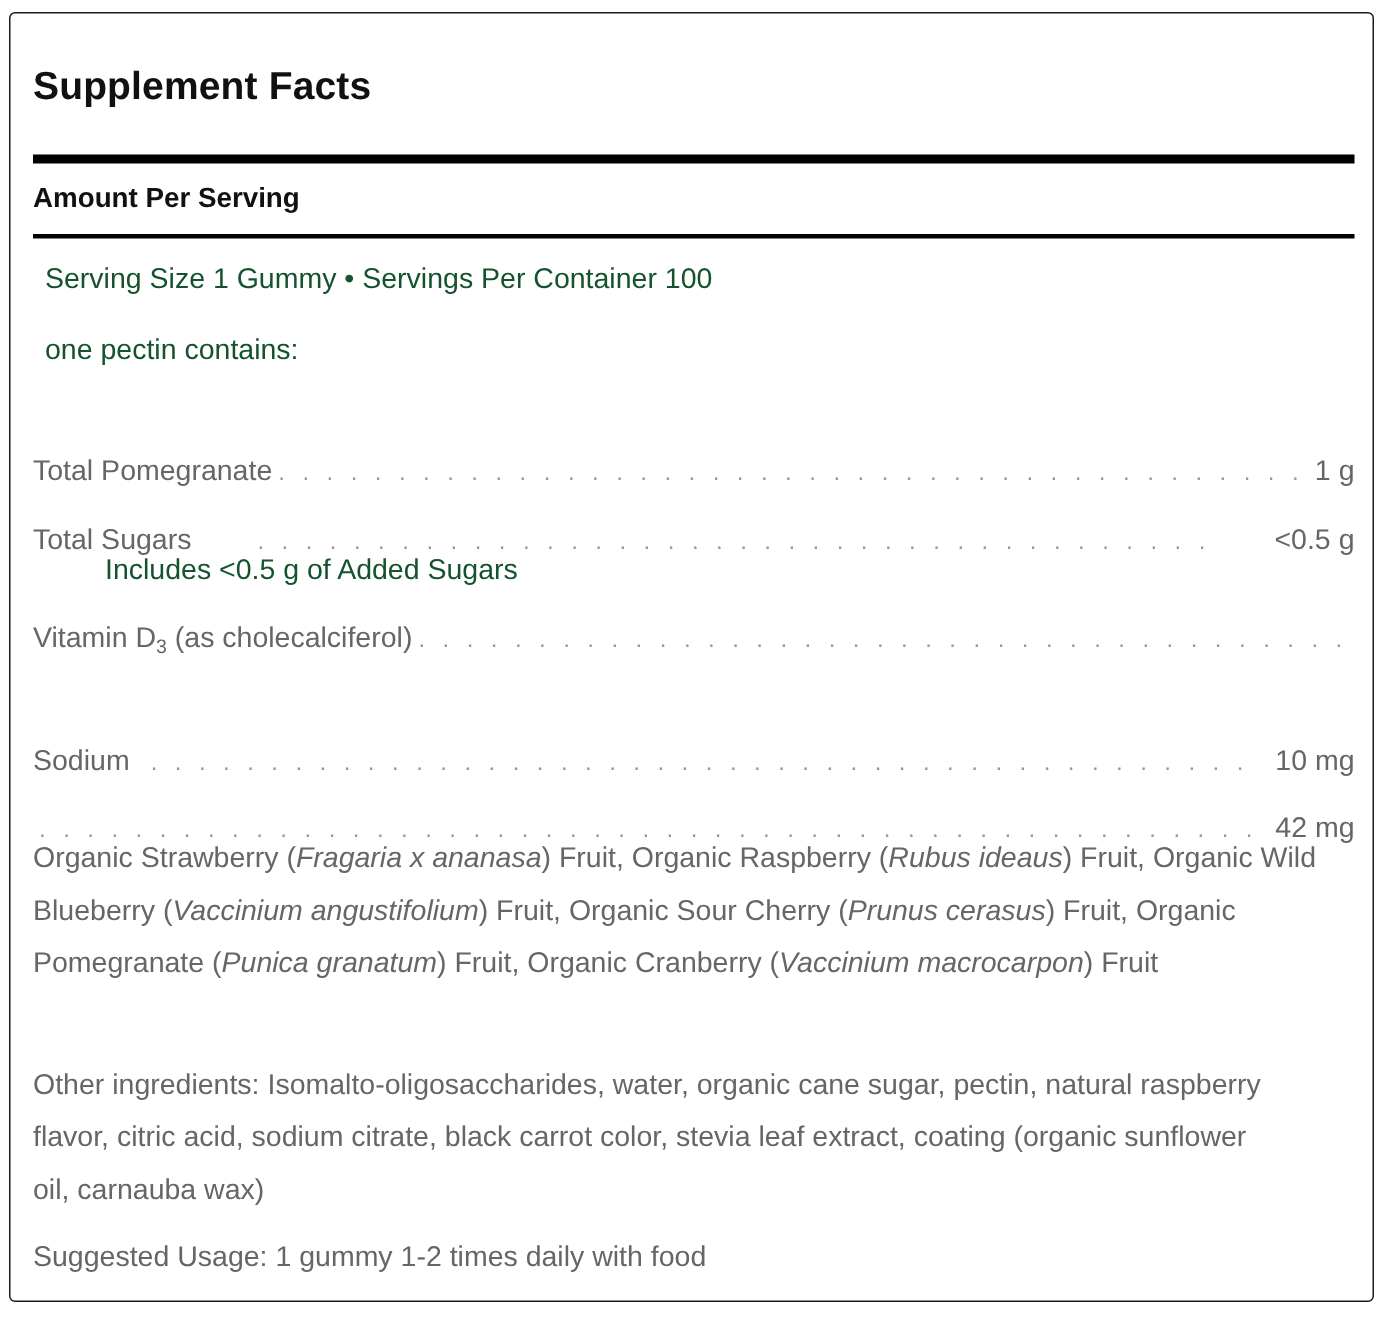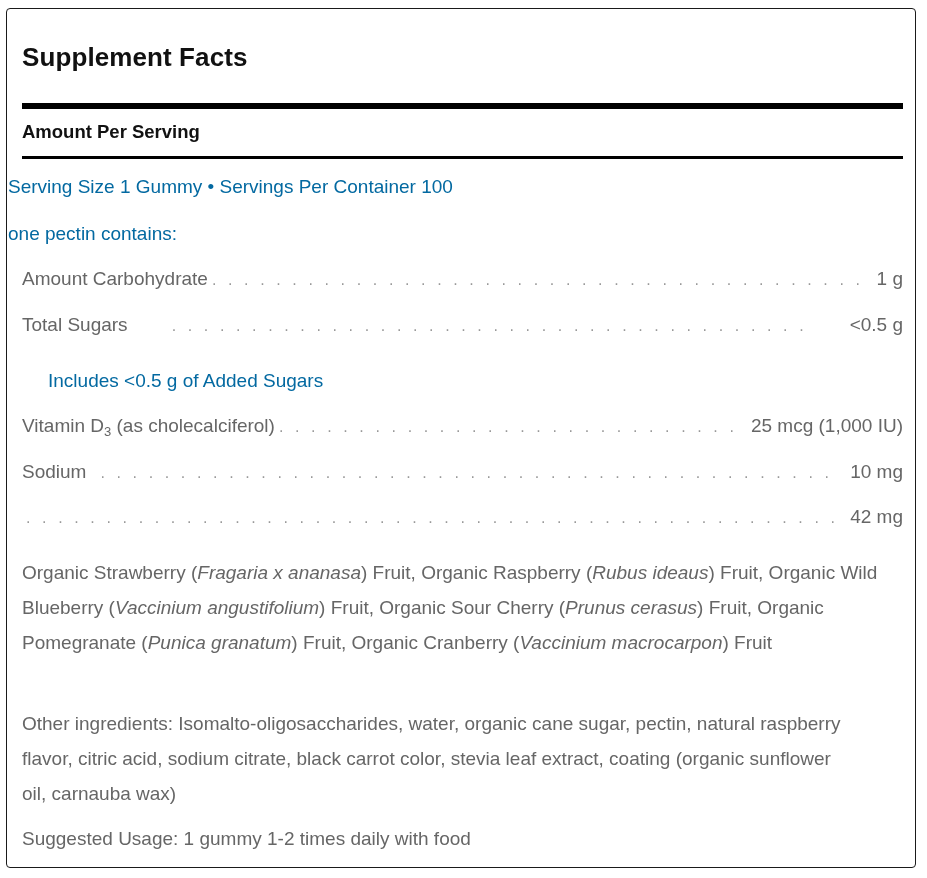--- a/index.html
+++ b/index.html
@@ -11,71 +11,70 @@
   .title {
     position: absolute; left: 22px; top: 42px; margin: 0;
     font-size: 26px; font-weight: bold; color: #111; letter-spacing: 0.1px;
   }
   .rule-thick { position: absolute; left: 22px; top: 103px; width: 881px; height: 6px; background: #000; }
   .aps {
     position: absolute; left: 22px; top: 121px; font-size: 18.5px; font-weight: bold; color: #111;
   }
   .rule-thin { position: absolute; left: 22px; top: 156px; width: 881px; height: 3px; background: #000; }
   .line {
-    position: absolute; left: 8px; width: 881px; font-size: 19px; color: #0369a1; white-space: nowrap;
+    position: absolute; left: 30px; width: 881px; font-size: 19px; color: #14532d; white-space: nowrap;
   }
   .row {
     position: absolute; left: 22px; width: 881px; font-size: 19px; color: #666;
     display: flex; align-items: baseline; white-space: nowrap;
   }
   .row .lbl { flex: 0 0 auto; }
   .row .dots {
     flex: 1 1 auto; overflow: hidden; margin: 0 4px; color: #999; letter-spacing: 3.6px; font-size: 16px;
   }
   .row .dots::before {
     content: ". . . . . . . . . . . . . . . . . . . . . . . . . . . . . . . . . . . . . . . . . . . . . . . . . . . . . . . . . . . . . . . . . . . . . . . . . . . . . . . . . . . . . . . . . . . . . . . . . . . . . . . . . . . . . . . . . . . . . . . . . . . . . . . . . . . . . . . . . . . .";
   }
-  .row .val { flex: 0 0 auto; }
+  .row .val { flex: 0 0 auto; margin-top: 36px; }
   sub { font-size: 13px; vertical-align: -4px; line-height: 0; }
   .para {
     position: absolute; left: 22px; width: 890px; font-size: 19px; color: #666; line-height: 35px; margin: 0;
   }
   .para i { font-style: italic; }
 </style>
 </head>
 <body>
 
 <div class="panel"></div>
 
 <h1 class="title">Supplement Facts</h1>
 <div class="rule-thick"></div>
 <div class="aps">Amount Per Serving</div>
 <div class="rule-thin"></div>
 
 <div class="line" style="top:176px;">Serving Size 1 Gummy • Servings Per Container 100</div>
 <div class="line" style="top:223px;">one pectin contains:</div>
 
 <div class="row" style="top:268px;">
-  <span class="lbl">Amount Carbohydrate</span>
+  <span class="lbl">Total Pomegranate</span>
   <span class="dots"></span>
   <span class="val">1 g</span>
 </div>
 
 <div class="row" style="top:314px;gap:40px;">
   <span class="lbl">Total Sugars</span>
   <span class="dots"></span>
   <span class="val">&lt;0.5 g</span>
 </div>
 
 <div class="line" style="top:370px;margin-left:40px;">Includes &lt;0.5 g of Added Sugars</div>
 
 <div class="row" style="top:415px;">
   <span class="lbl"><span>Vitamin D</span><sub>3</sub><span> (as cholecalciferol)</span></span>
   <span class="dots"></span>
-  <span class="val">25 mcg (1,000 IU)</span>
 </div>
 
 <div class="row" style="top:461px;gap:10px;">
   <span class="lbl">Sodium</span>
   <span class="dots"></span>
   <span class="val">10 mg</span>
 </div>
 
 <div class="row" style="top:506px;">
   <span class="dots"></span>

